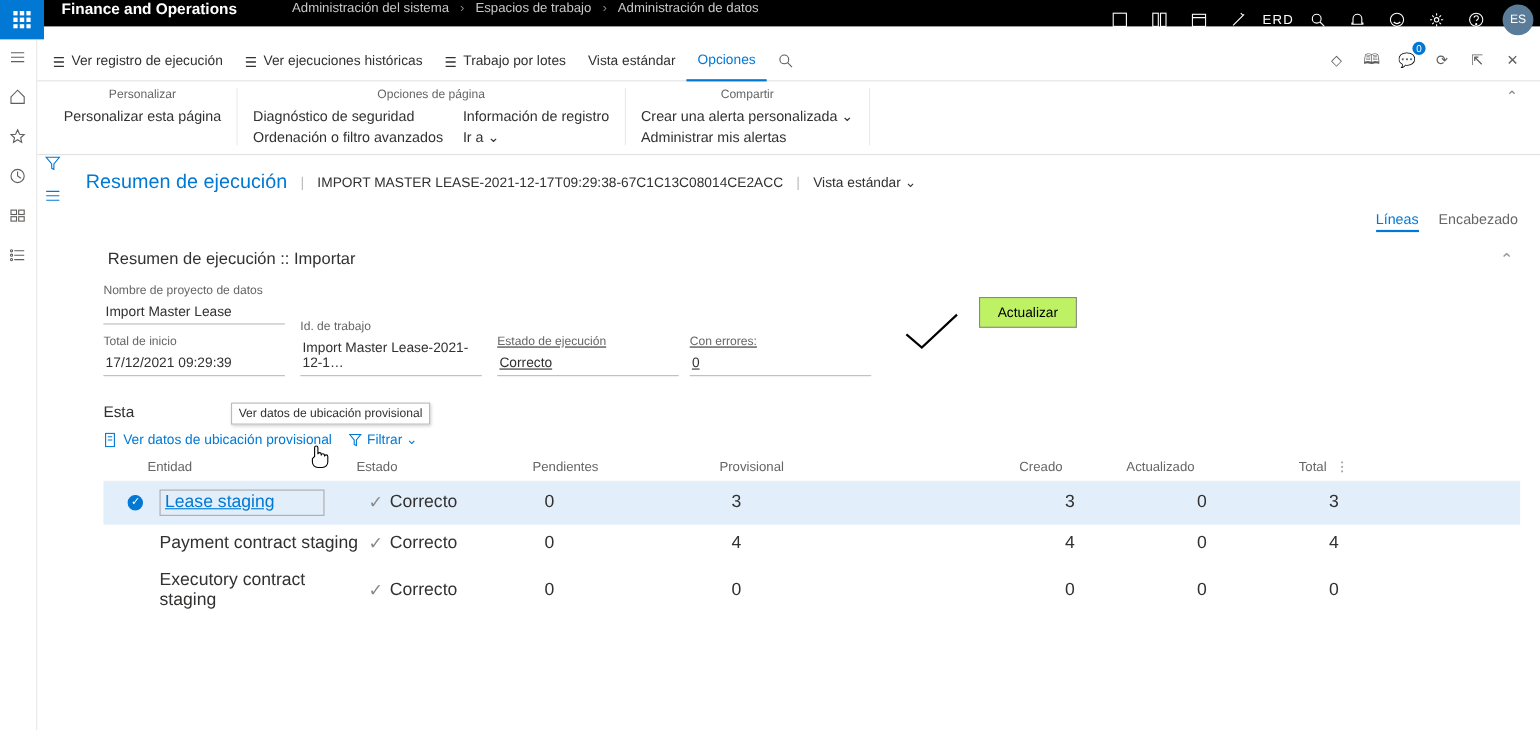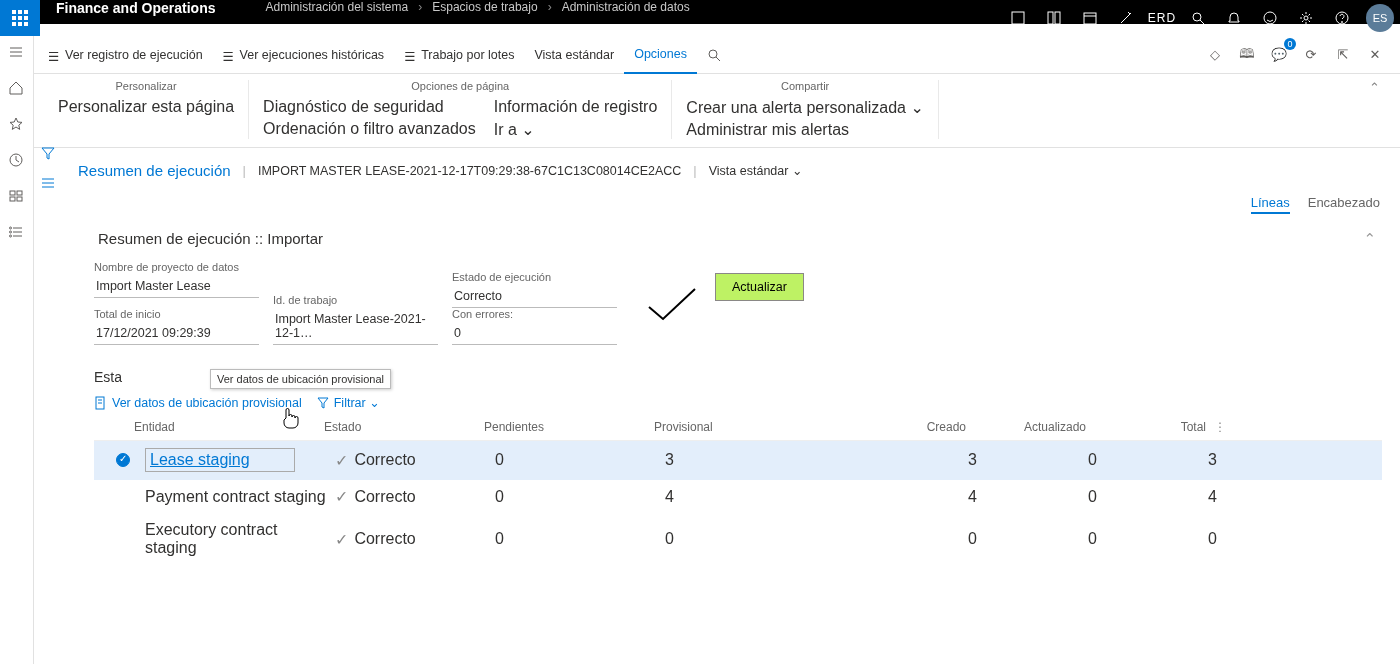--- a/index.html
+++ b/index.html
@@ -37,27 +37,27 @@
 .cmdbar .badge { position:relative;}
 .cmdbar .badge::after { content:"0"; position:absolute; top:-4px; right:-4px; background:#0078d4; color:#fff; font-size:9px; width:12px;height:12px;border-radius:6px;display:flex;align-items:center;justify-content:center;}
 
 
 .ribbon { display:flex; padding: 6px 10px 8px 10px; border-bottom:1px solid #e1e1e1; gap: 0;}
 .ribbon .group { padding: 0 14px; border-right: 1px solid #e9e9e9;}
 .ribbon .group:last-child { border-right:none;}
 .ribbon .group .g-title { font-size:11px; color:#666; text-align:center; margin-bottom:6px;}
 .ribbon .group .g-body { display:flex; gap:18px;}
 .ribbon .group .g-col { display:flex; flex-direction:column; gap:4px;}
-.ribbon .opt { font-size:16px; color:#323130; cursor:pointer; white-space:nowrap;}
+.ribbon .opt { font-size:13px; color:#323130; cursor:pointer; white-space:nowrap;}
 .ribbon-collapse { margin-left:auto; padding-right:10px; align-self:flex-start;}
 .ribbon-collapse .chev-up { color:#888; cursor:pointer;}
 
 
 .content-strip { display:flex; align-items:center; padding: 14px 14px 10px 14px; gap:12px;}
-.content-strip .link { color:#0078d4; font-size:15px; cursor:pointer;}
+.content-strip .link { color:#0078d4; font-size:18px; cursor:pointer;}
 .content-strip .divider { color:#bbb;}
 .content-strip .job-id { font-size:12.5px; color:#323130;}
 .content-strip .view { font-size:12.5px; color:#323130; cursor:pointer;}
 .content-strip .side-icons { position:absolute; left:6px; display:flex; flex-direction:column; gap:12px; margin-top:-4px;}
 .content-strip .side-icons .si { width:18px;height:18px; color:#0078d4; cursor:pointer;}
 
 
 .tabs-row { display:flex; justify-content:flex-end; padding:6px 20px 4px 20px; gap:18px;}
 .tabs-row .tab { font-size:13px; color:#666; cursor:pointer;}
 .tabs-row .tab.active { color:#0078d4; border-bottom:2px solid #0078d4; padding-bottom:2px;}
@@ -330,21 +330,21 @@
               <div class="label">Total de inicio</div>
               <div class="value">17/12/2021 09:29:39</div>
             </div>
         </div>
         <div style="display:flex;flex-direction:column;gap:10px;">
           <div class="field">
               <div class="label">Id. de trabajo</div>
               <div class="value">Import Master Lease-2021-12-1…</div>
             </div>
         </div>
-        <div style="display:flex;flex-direction:column;gap:0;">
+        <div style="display:flex;flex-direction:row;gap:10px;text-decoration:underline;">
           <div class="field">
               <div class="label">Estado de ejecución</div>
               <div class="value">Correcto</div>
             </div>
           <div class="field">
               <div class="label">Con errores:</div>
               <div class="value">0</div>
             </div>
         </div>
         <div class="checkmark-big"><svg viewBox="0 0 60 40">

